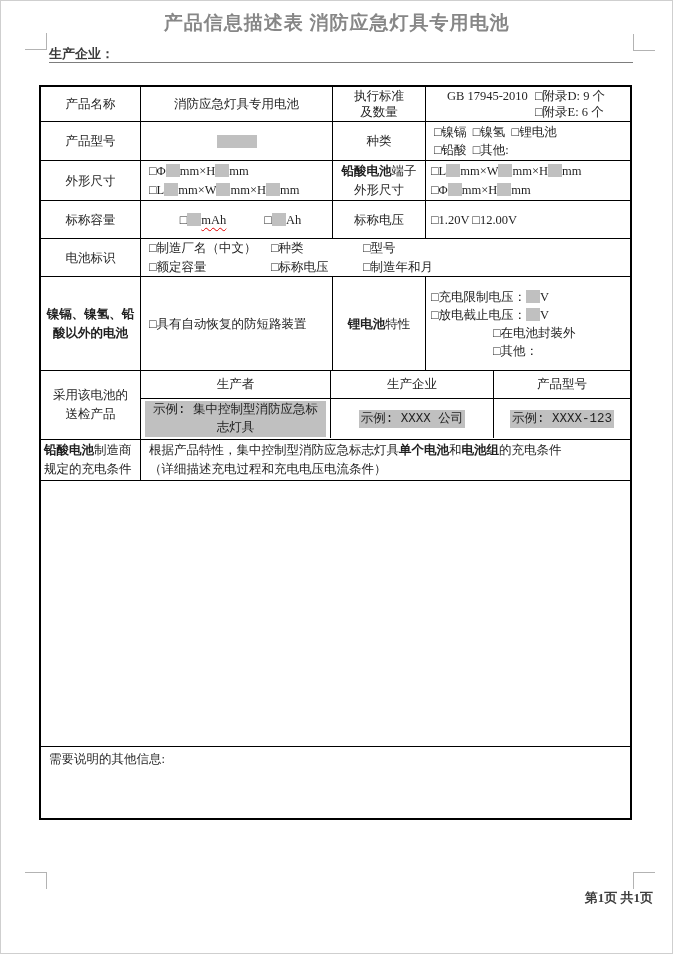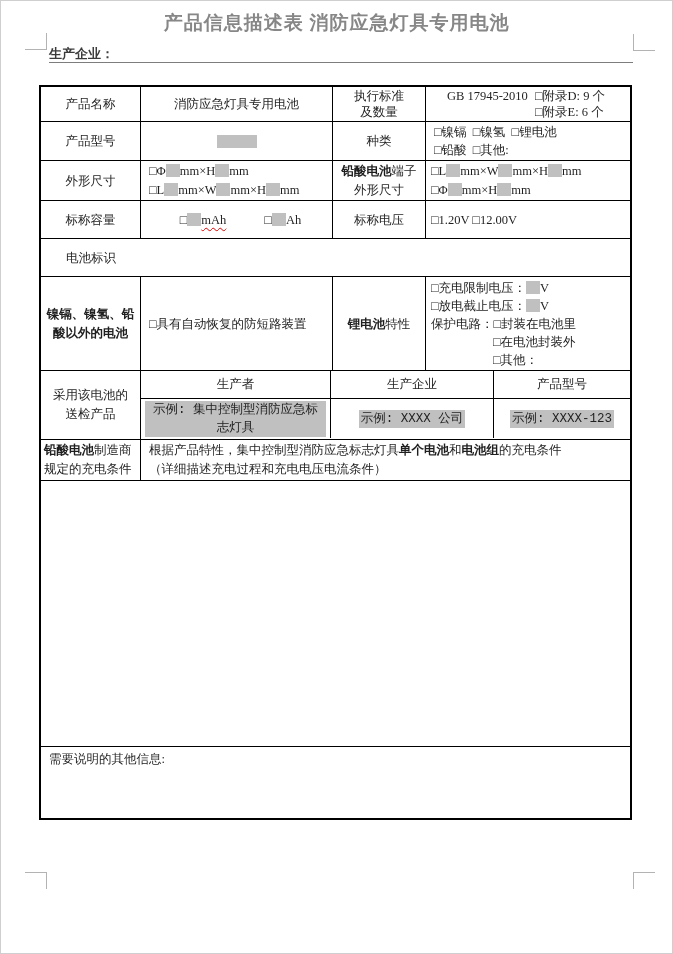--- a/index.html
+++ b/index.html
@@ -140,37 +140,46 @@
       </div>
       <div class="td" style="width:204px;padding-left:5px">
         <span class="pre">□1.20V □12.00V</span>
       </div>
     </div>
 
     <div class="tr" style="height:37px">
       <div class="td center" style="width:100px">
         <span>电池标识</span>
       </div>
+      <div class="td" style="width:489px;padding-left:8px">
+        <div style="display:grid;grid-template-columns:122px 92px auto;line-height:19px">
+          <span>□制造厂名（中文）</span>
+          <span>□种类</span>
+          <span>□型号</span>
+          <span>□额定容量</span>
+          <span>□标称电压</span>
+          <span>□制造年和月</span>
+        </div>
+      </div>
     </div>
 
     <div class="tr" style="height:93px">
       <div class="td center bold lh19" style="width:100px">
         <span>镍镉、镍氢、铅</span>
         <span>酸以外的电池</span>
       </div>
       <div class="td padl" style="width:192px">
         <span>□具有自动恢复的防短路装置</span>
       </div>
       <div class="td center" style="width:93px">
         <span><b>锂电池</b><span>特性</span></span>
       </div>
       <div class="td" style="width:204px;padding-left:5px">
         <span><span>□充电限制电压：</span><span class="blk"></span><span>V</span></span>
         <span><span>□放电截止电压：</span><span class="blk"></span><span>V</span></span>
-        <span>保护电路：□封装在电池里</span>
         <span class="indent62">□在电池封装外</span>
         <span class="indent62">□其他：</span>
       </div>
     </div>
 
     <div class="tr" style="height:68px">
       <div class="td center lh19" style="width:100px">
         <span>采用该电池的</span>
         <span>送检产品</span>
       </div>
@@ -217,15 +226,16 @@
 
     <div class="tr" style="height:71px">
       <div class="td" style="width:589px;justify-content:flex-start;padding:3px 8px">
         <span>需要说明的其他信息:</span>
       </div>
     </div>
 
   </div>
 
   <div class="footer">
+    <div class="pageno">第1页 共1页</div>
   </div>
 
 </div>
 
 </body></html>

